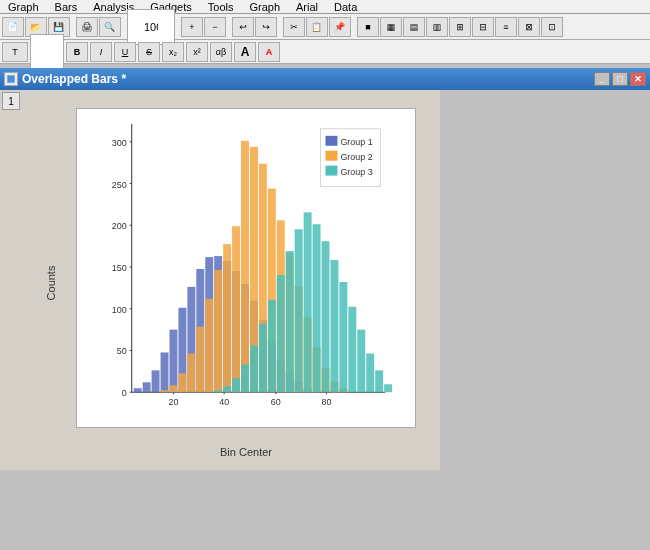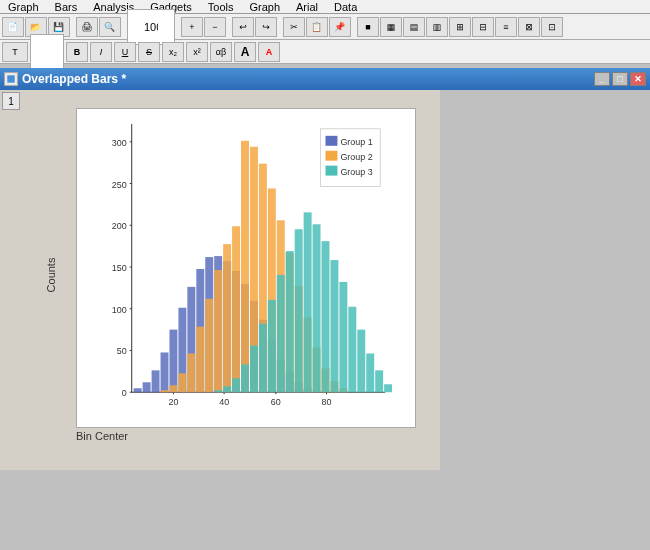--- a/index.html
+++ b/index.html
@@ -29,21 +29,21 @@
     .tab-col { width: 22px; background: #d4d0c8; padding-top: 2px; display: flex; flex-direction: column; align-items: center; }
     .tab-num { width: 18px; height: 18px; background: #e8e8e8; border: 1px solid #999; font-size: 10px; display: flex; align-items: center; justify-content: center; }
     .plot-area { flex: 1; background: #d4d0c8; padding: 8px 4px 4px 4px; }
     .right-panel { width: 210px; background: #c0c0c0; }
 
     
     .chart-wrapper { background: white; border: 1px solid #aaa; width: 340px; height: 320px; position: relative; margin: 0 auto; }
     svg.chart { width: 100%; height: 100%; }
 
     .axis-label-y { position: absolute; left: -42px; top: 50%; transform: translateY(-50%) rotate(-90deg); font-size: 11px; color: #333; white-space: nowrap; }
-    .axis-label-x { font-size: 11px; color: #333; margin-top: 2px; }
+    .axis-label-x { text-align: center; font-size: 11px; color: #333; margin-top: 18px; }
 
     .chart-outer { position: relative; display: inline-block; margin-left: 50px; margin-top: 10px; }
   </style>
 </head>
 <body>
 
 <div class="menubar">
   <span>Graph</span>
   <span>Bars</span>
   <span>Analysis</span>

